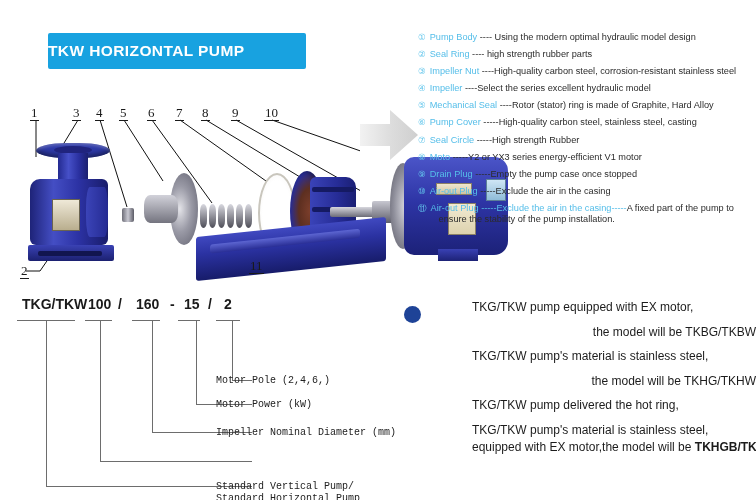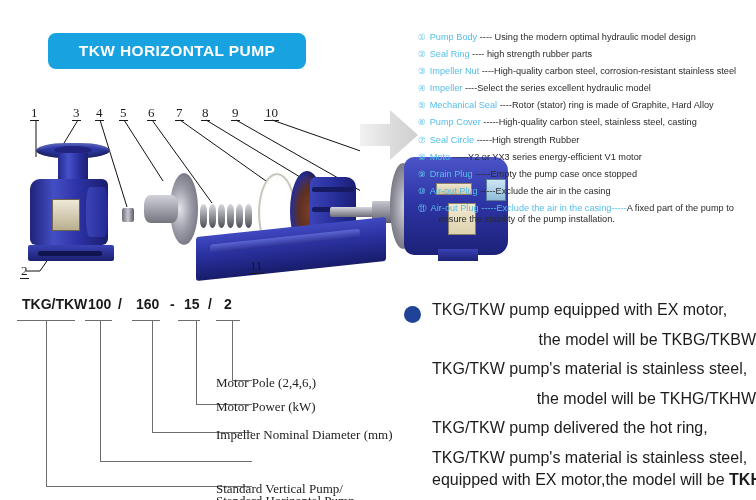--- a/index.html
+++ b/index.html
@@ -8,22 +8,22 @@
     background:#ffffff;
     font-family:"Liberation Sans", sans-serif;
     overflow:hidden;
     position:relative;
   }
   .page{position:relative;width:756px;height:500px;}
 
   
   .title-banner{
     position:absolute;left:48px;top:33px;width:258px;height:36px;
-    background:#18A2E0;border-radius:8px;
-    display:flex;align-items:center;justify-content:center;
+    background:#18A2E0;border-radius:2px;
+    display:flex;align-items:center;justify-content:flex-start;
   }
   .title-banner .t{
     color:#ffffff;font-size:15.5px;font-weight:bold;letter-spacing:.4px;
     font-family:"Liberation Sans", sans-serif;
   }
 
   
   .diagram{position:absolute;left:0px;top:95px;width:360px;height:195px;}
 
   .cnum{
@@ -180,32 +180,32 @@
   .legend .cont{display:block;color:#2b2b2b;padding-left:8px;}
 
   
   .nomen{position:absolute;left:0;top:296px;width:400px;height:200px;}
   .code{
     position:absolute;top:0;left:0;width:400px;height:20px;
     font-family:"Liberation Sans", sans-serif;font-size:14px;font-weight:bold;color:#1a1a1a;
   }
   .code span{position:absolute;top:0;}
   .ntext{
-    position:absolute;font-size:13px;color:#222;font-family:Liberation Serif, serif;
+    position:absolute;font-size:10px;color:#222;font-family:Liberation Mono, monospace;
     line-height:1.32;white-space:nowrap;
   }
 
   
   .notes{position:absolute;left:404px;top:300px;width:352px;}
   .notes .bullet{
     position:absolute;left:0;top:6px;width:17px;height:17px;border-radius:50%;
     background:#1E4397;
   }
   .notes .lines{margin-left:28px;}
-  .notes .ln{font-size:16px;color:#1c1c1c;line-height:1.25;margin-bottom:9.5px;white-space:nowrap;}
+  .notes .ln{font-size:12px;color:#1c1c1c;line-height:1.25;margin-bottom:9.5px;white-space:nowrap;margin-left:40px;}
   .notes .ln.indent{padding-left:6px;text-align:right;}
   .notes .ln.tight{margin-bottom:2px;}
   .notes b{font-weight:bold;}
 </style>
 </head>
 <body>
 
 <div class="page">
 
   <div class="title-banner">

